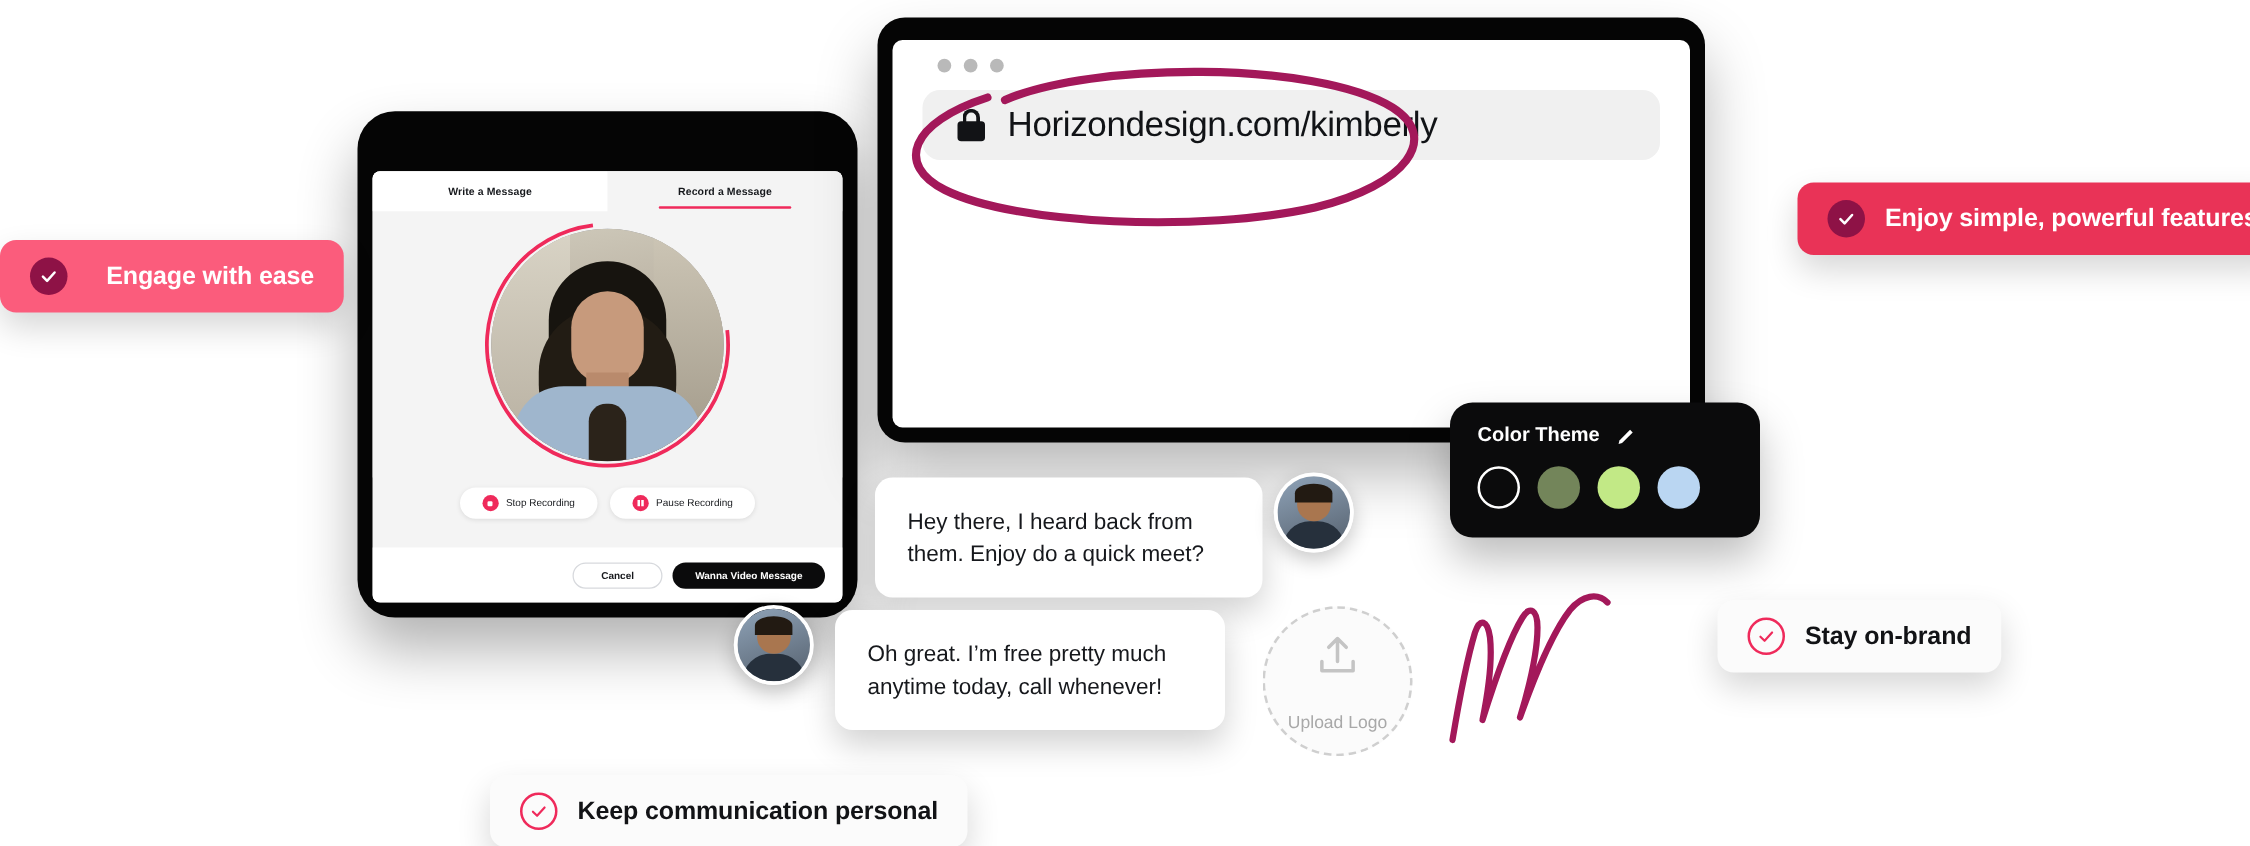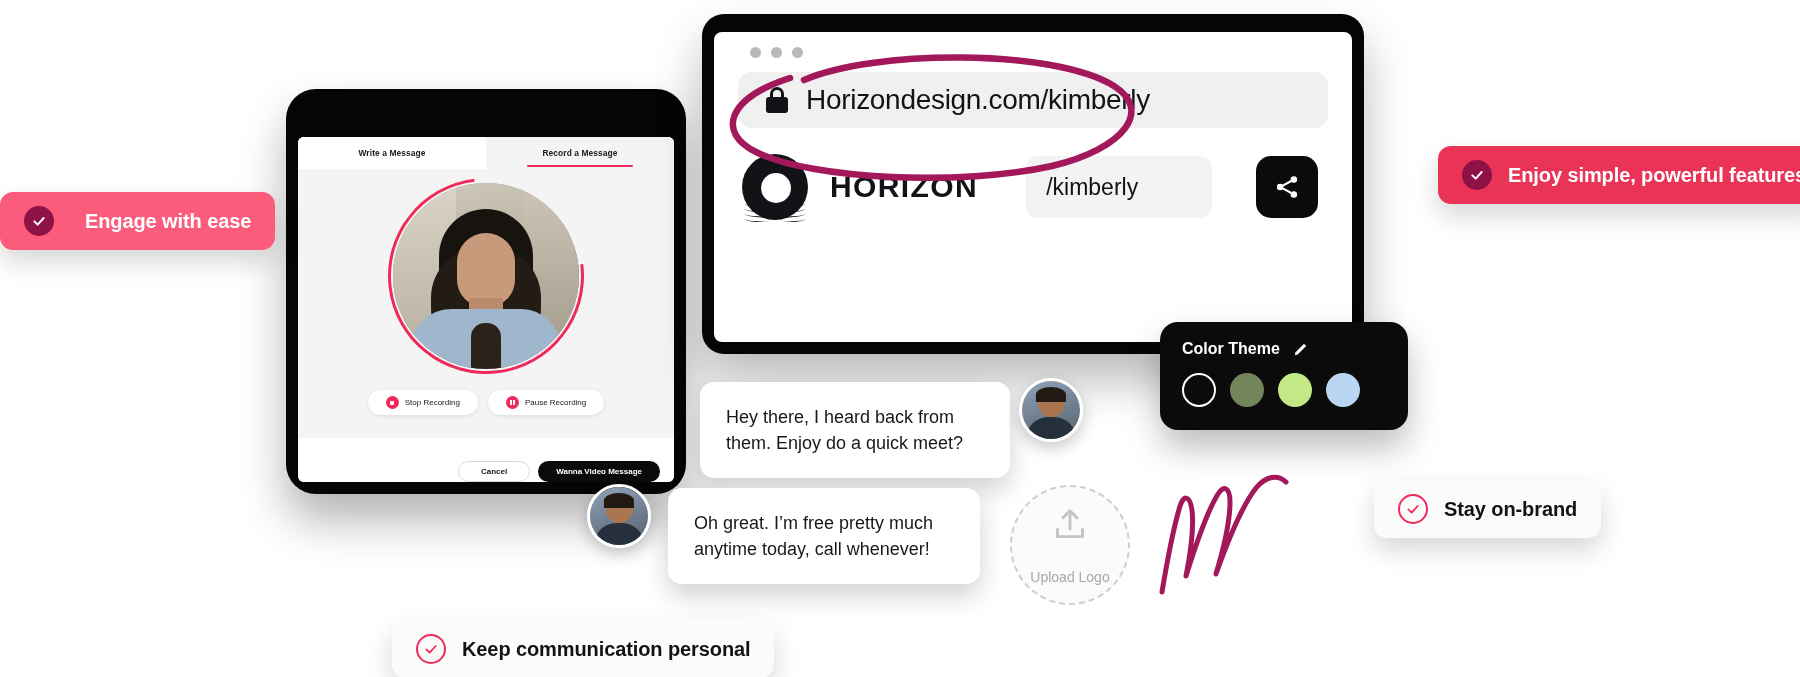--- a/index.html
+++ b/index.html
@@ -93,21 +93,21 @@
   .rec-dot {
     width: 13px; height: 13px; border-radius: 50%; background: #ef2a5b;
     display: flex; align-items: center; justify-content: center; flex: none;
   }
   .rec-dot .inner-sq { width: 4px; height: 4px; background: #fff; border-radius: 1px; }
   .rec-dot .inner-pause { display: flex; gap: 1.5px; }
   .rec-dot .inner-pause i { display: block; width: 1.6px; height: 5px; background: #fff; }
 
   .action-bar {
     position: absolute; left: 0; right: 0; bottom: 0; height: 44px;
-    background: #ffffff; display: flex; align-items: flex-end;
+    background: #ffffff; display: flex; align-items: center;
     justify-content: flex-end; gap: 8px; padding-right: 14px;
   }
   .btn-cancel {
     border: 1px solid #d7d9dd; background: #fff; color: #16181c;
     border-radius: 16px; padding: 5px 22px; font-size: 8px; font-weight: 700;
   }
   .btn-send {
     background: #0b0b0c; color: #fff; border-radius: 16px;
     padding: 6px 18px; font-size: 8px; font-weight: 700;
   }
@@ -316,42 +316,20 @@
       </div>
 
       <div class="url-bar">
         <span class="lock-icon">
           <i class="shackle"></i>
             <i class="body"></i>
         </span>
         <span class="url-text">Horizondesign.com/kimberly</span>
       </div>
 
-      <div class="brand-row">
-        <span class="logo-mark">
-          <i class="logo-disc"></i>
-          <i class="logo-hole"></i>
-          <span class="logo-waves">
-            <i style="bottom:14px"></i>
-              <i style="bottom:9px"></i>
-              <i style="bottom:4px"></i>
-              <i style="bottom:-1px"></i>
-          </span>
-        </span>
-        <span class="brand-name">HORIZON</span>
-        <span class="slug-field">/kimberly</span>
-        <span class="share-btn">
-          <svg width="30" height="30" viewBox="0 0 24 24">
-            <circle cx="17.5" cy="6" r="2.6" fill="#fff"></circle>
-            <circle cx="17.5" cy="18" r="2.6" fill="#fff"></circle>
-            <circle cx="6.5" cy="12" r="2.6" fill="#fff"></circle>
-            <path d="M8.6 10.9 15.4 7.2M8.6 13.1 15.4 16.8" stroke="#fff" stroke-width="1.8" fill="none"></path>
-          </svg>
-        </span>
-      </div>
 
     </div>
   </div>
 
   <svg class="ellipse-scribble" viewBox="0 0 420 130">
     <path d="M82 28 C150 -2 330 -4 392 34 C430 58 404 96 330 114 C240 134 90 128 34 100 C-6 80 6 46 68 26" fill="none" stroke="#a3185a" stroke-width="6.5" stroke-linecap="round"></path>
   </svg>
 
   <div class="theme-panel">
     <div class="theme-head">

